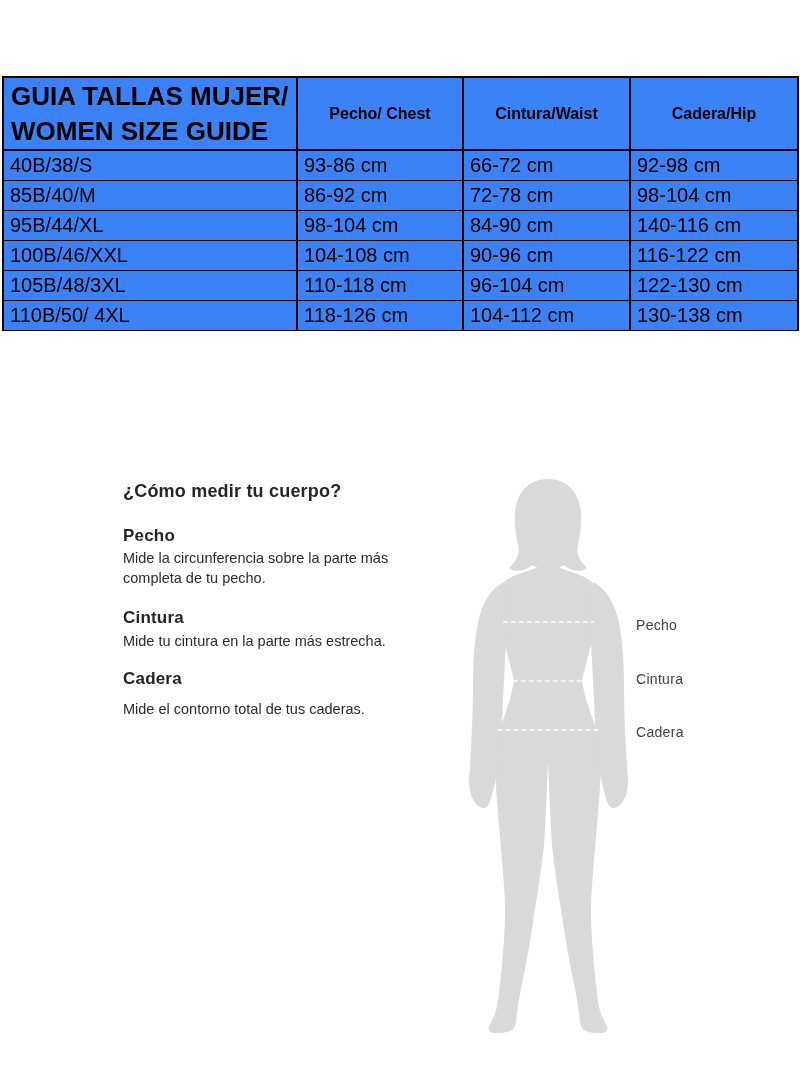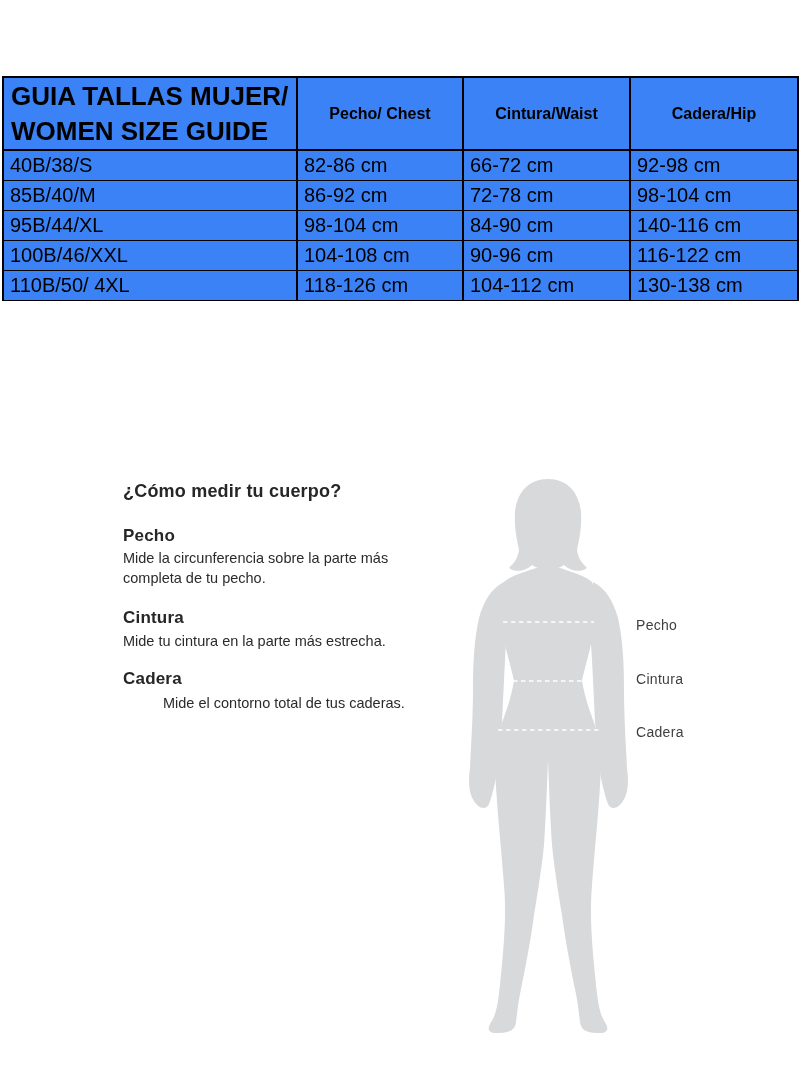--- a/index.html
+++ b/index.html
@@ -20,21 +20,21 @@
     padding:0 0 0 6px;line-height:29px;}
 
   
   .guide{position:absolute;left:123px;top:481px;width:330px;color:#262626;}
   .guide-title{position:absolute;left:0;top:0;font-size:18px;font-weight:bold;letter-spacing:.2px;}
   .sec-label{position:absolute;left:0;font-size:17px;font-weight:bold;letter-spacing:.2px;}
   .sec-desc{position:absolute;left:0;width:312px;font-size:14.5px;line-height:19.5px;
     font-weight:normal;color:#2b2b2b;}
   .lbl-0{top:45px;} .dsc-0{top:68px;}
   .lbl-1{top:127px;} .dsc-1{top:151px;}
-  .lbl-2{top:188px;} .dsc-2{top:213px;margin-left:40px;}
+  .lbl-2{top:188px;} .dsc-2{top:219px;}
 
   
   .figure-wrap{position:absolute;left:460px;top:470px;width:180px;height:572px;}
   .fig-label{position:absolute;left:636px;font-size:14px;color:#3f3f3f;letter-spacing:.3px;}
   .fig-label.chest{top:617px;}
   .fig-label.waist{top:671px;}
   .fig-label.hip{top:724px;}
 </style>
 </head>
 <body>
@@ -55,41 +55,47 @@
           <span>WOMEN SIZE GUIDE</span>
         </th>
         <th class="col-head">Pecho/ Chest</th>
         <th class="col-head">Cintura/Waist</th>
         <th class="col-head">Cadera/Hip</th>
       </tr>
     </thead>
     <tbody>
         <tr>
           <td>40B/38/S</td>
-          <td>82-86 cm</td>
+          <td>93-86 cm</td>
           <td>66-72 cm</td>
           <td>92-98 cm</td>
         </tr>
         <tr>
           <td>85B/40/M</td>
           <td>86-92 cm</td>
           <td>72-78 cm</td>
           <td>98-104 cm</td>
         </tr>
         <tr>
           <td>95B/44/XL</td>
           <td>98-104 cm</td>
           <td>84-90 cm</td>
           <td>140-116 cm</td>
         </tr>
         <tr>
           <td>100B/46/XXL</td>
           <td>104-108 cm</td>
           <td>90-96 cm</td>
           <td>116-122 cm</td>
+        </tr>
+        <tr>
+          <td>105B/48/3XL</td>
+          <td>110-118 cm</td>
+          <td>96-104 cm</td>
+          <td>122-130 cm</td>
         </tr>
         <tr>
           <td>110B/50/ 4XL</td>
           <td>118-126 cm</td>
           <td>104-112 cm</td>
           <td>130-138 cm</td>
         </tr>
       </tbody>
   </table>
 

